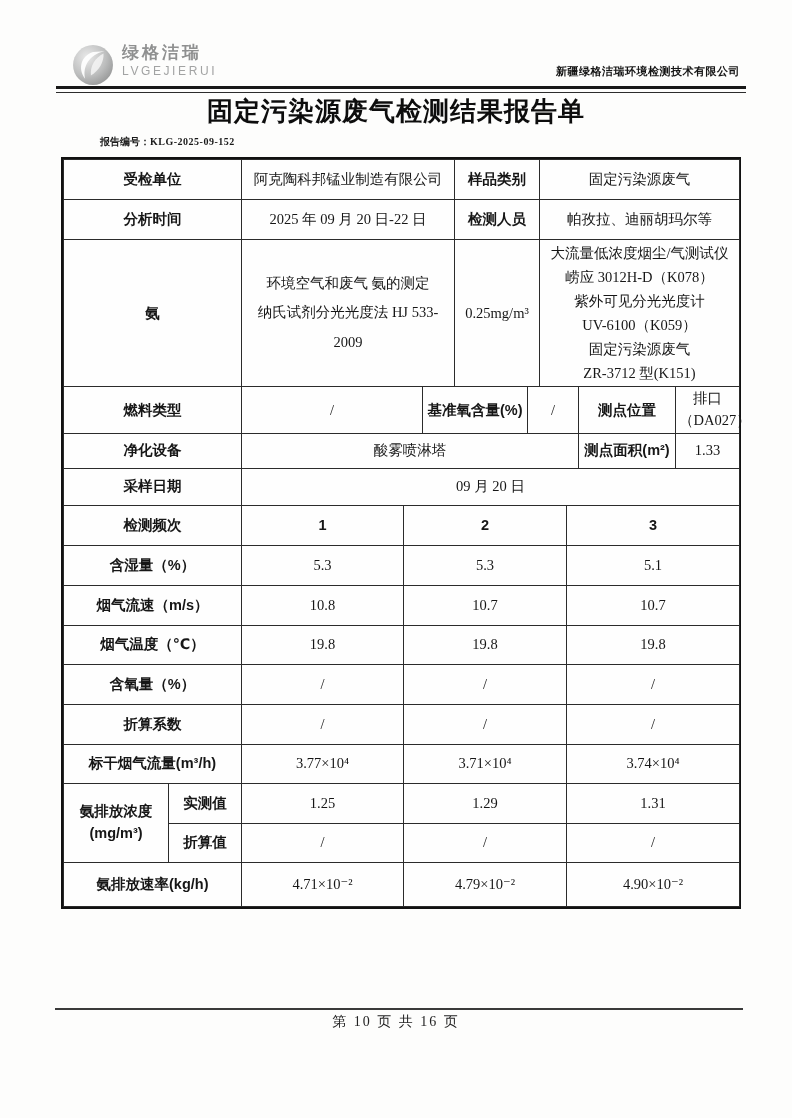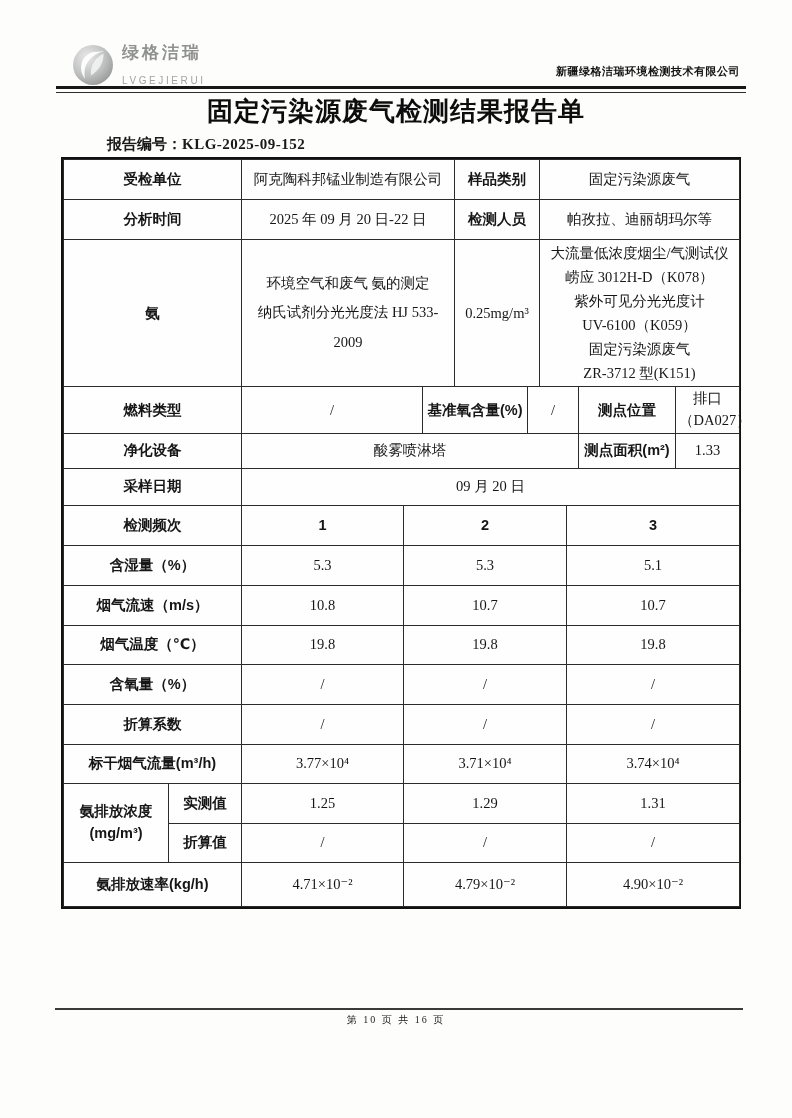--- a/index.html
+++ b/index.html
@@ -4,47 +4,47 @@
 <style>
   html,body{margin:0;padding:0;}
   body{
     width:792px;height:1118px;position:relative;background:#fdfdfc;
     font-family:"Liberation Serif","DejaVu Serif",serif;color:#1a1a1a;
     -webkit-font-smoothing:antialiased;overflow:hidden;
   }
   .hdr-logo{position:absolute;top:44px;left:72px;display:flex;align-items:flex-start;gap:8px;}
   .logo-text-cn{font-family:"Liberation Sans","DejaVu Sans",sans-serif;font-weight:bold;
     font-size:17px;color:#8f9090;letter-spacing:3px;line-height:1.05;}
-  .logo-text-en{font-family:"Liberation Sans","DejaVu Sans",sans-serif;font-size:10px;
-    color:#a2a3a3;letter-spacing:2.6px;margin-top:13px;}
+  .logo-text-en{font-family:"Liberation Sans","DejaVu Sans",sans-serif;font-size:12px;
+    color:#a2a3a3;letter-spacing:2.6px;margin-top:2px;}
   .company-name{position:absolute;top:64px;right:52px;
     font-family:Liberation Mono, monospace;font-weight:bold;
     font-size:11px;color:#141414;letter-spacing:0.5px;}
   .hdr-rule{position:absolute;top:86px;left:56px;width:690px;height:3px;
     border-top:3px solid #181818;border-bottom:1px solid #2c2c2c;}
   .doc-title{position:absolute;top:94px;left:0;width:792px;text-align:center;
     font-family:"Liberation Sans","DejaVu Sans",sans-serif;font-weight:bold;
     font-size:26px;letter-spacing:1px;color:#0d0d0d;}
-  .report-no{position:absolute;top:135px;left:107px;font-size:15px;}
+  .report-no{position:absolute;top:135px;left:100px;font-size:10px;}
   .report-no .rn-label{font-family:"Liberation Sans","DejaVu Sans",sans-serif;font-weight:bold;}
   .report-no .rn-value{font-family:"Liberation Serif","DejaVu Serif",serif;font-weight:600;letter-spacing:0.5px;}
 
   .tbl-wrap{position:absolute;top:157px;left:61px;width:676px;border:2px solid #111;background:#fefefe;}
   table.tbl{border-collapse:collapse;table-layout:fixed;width:676px;border-radius:15px;}
   table.tbl + table.tbl{margin-top:-1px;}
   .tbl td{border:1px solid #2b2b2b;text-align:center;vertical-align:middle;
     font-size:14.5px;padding:1px 3px;color:#161616;}
   .lbl{font-family:"Liberation Sans","DejaVu Sans",sans-serif;font-weight:bold;color:#0f0f0f;}
   .method-cell{text-align:left;padding-left:13px;line-height:2.05;}
   .inst-cell{line-height:1.66;font-size:14px;}
   .two-line{line-height:1.5;}
 
   .ftr-rule{position:absolute;top:1008px;left:55px;width:688px;border-top:2px solid #3a3a3a;}
   .ftr-text{position:absolute;top:1013px;left:0;width:792px;text-align:center;
-    font-size:10px;color:#222;letter-spacing:2px;}
+    font-size:14px;color:#222;letter-spacing:2px;}
 </style>
 </head>
 <body>
 
 <div class="hdr-logo">
   <svg width="42" height="42" viewBox="0 0 40 40">
     <defs>
       <radialGradient id="lg" cx="35%" cy="30%" r="80%">
         <stop offset="0%" stop-color="#e9e9e9"></stop>
         <stop offset="60%" stop-color="#bdbebe"></stop>

